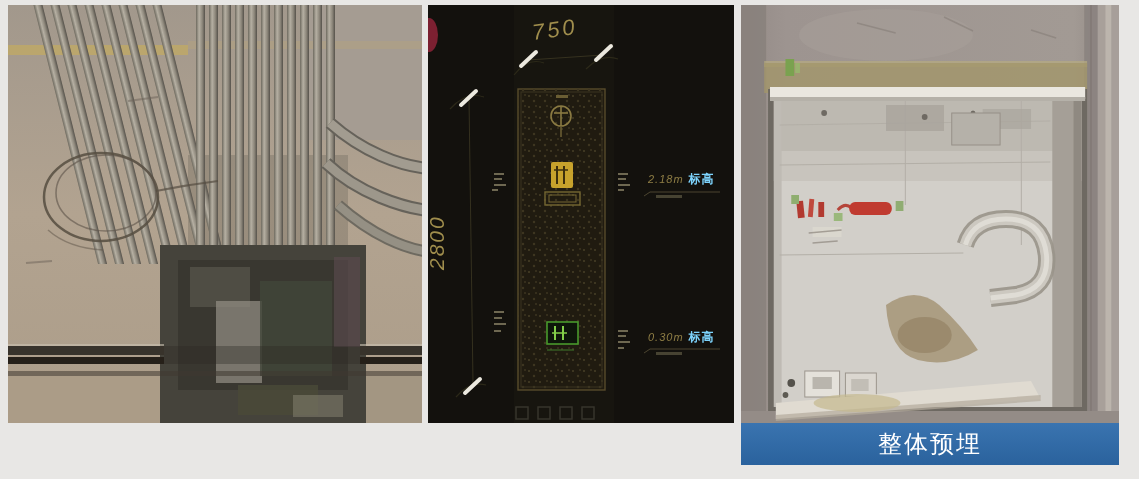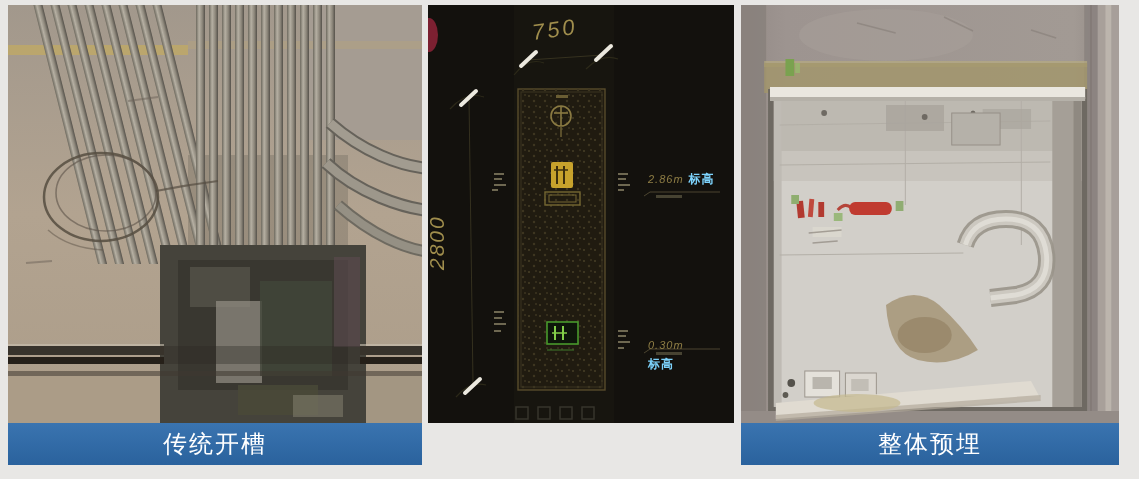--- a/index.html
+++ b/index.html
@@ -29,21 +29,21 @@
     background:rgba(210,225,240,0.10); z-index:1;
   }
 
   
   .cad-text { position:absolute; color:#a08e4d; font-style:italic; white-space:nowrap; }
   .dim-750  { left:104px; top:12px; font-size:22px; letter-spacing:3px; transform:rotate(-8deg); }
   .dim-2800 { left:-16px; top:228px; width:50px; text-align:center; font-size:21px; letter-spacing:2px;
               transform:rotate(-90deg); transform-origin:center; }
   .elev-row { position:absolute; display:flex; align-items:baseline; gap:5px; }
   .elev-upper { left:220px; top:166px; }
-  .elev-lower { left:220px; top:334px;flex-direction:column; }
+  .elev-lower { left:220px; top:324px; }
   .elev-val { color:#8f7e45; font-size:11px; font-style:italic; letter-spacing:1px; }
   .elev-tag { color:#7dd3fc; font-size:12px; font-weight:bold; letter-spacing:1px; }
 </style>
 </head>
 <body>
 
 <div class="canvas">
 
   <section class="panel panel-left">
     <div class="photo">
@@ -121,23 +121,20 @@
         <rect x="285" y="390" width="50" height="22" fill="#8a8574" opacity="0.5"></rect>
         <g fill="none">
           <ellipse cx="93" cy="192" rx="57" ry="44" stroke="#564d41" stroke-width="2.5" opacity="0.85"></ellipse>
           <ellipse cx="98" cy="188" rx="50" ry="38" stroke="#5d544a" stroke-width="1.6" opacity="0.6"></ellipse>
           <path d="M148 186 q 30 -6 62 -10" stroke="#564d41" stroke-width="2" opacity="0.7"></path>
           <path d="M40 225 q 20 18 55 20" stroke="#5d5348" stroke-width="1.5" opacity="0.5"></path>
           <path d="M18 258 l 26 -2 M120 96 l 30 -4" stroke="#6b6257" stroke-width="2" opacity="0.5"></path>
         </g>
       </svg>
     </div>
-    <div class="label-bar">
-      <span class="label-text">传统开槽</span>
-    </div>
   </section>
 
   <section class="panel panel-middle">
     <div class="photo">
       <svg viewBox="0 0 306 418" preserveAspectRatio="none">
         <defs>
           <pattern id="speck" width="11" height="11" patternUnits="userSpaceOnUse">
             <circle cx="2" cy="3" r="1" fill="#473e26"></circle>
             <circle cx="7" cy="8" r="1.2" fill="#3d3520"></circle>
             <circle cx="9" cy="2" r="0.8" fill="#50462a"></circle>
@@ -218,21 +215,21 @@
         <g fill="none" stroke="#3f3c33" stroke-width="1.5" opacity="0.8">
           <rect x="88" y="402" width="12" height="12"></rect>
             <rect x="110" y="402" width="12" height="12"></rect>
           <rect x="132" y="402" width="12" height="12"></rect>
             <rect x="154" y="402" width="12" height="12"></rect>
         </g>
       </svg>
       <span class="cad-text dim-750">750</span>
       <span class="cad-text dim-2800">2800</span>
       <div class="elev-row elev-upper">
-        <span class="elev-val">2.86m</span>
+        <span class="elev-val">2.18m</span>
         <span class="elev-tag">标高</span>
       </div>
       <div class="elev-row elev-lower">
         <span class="elev-val">0.30m</span>
         <span class="elev-tag">标高</span>
       </div>
     </div>
   </section>
 
   <section class="panel panel-right">

